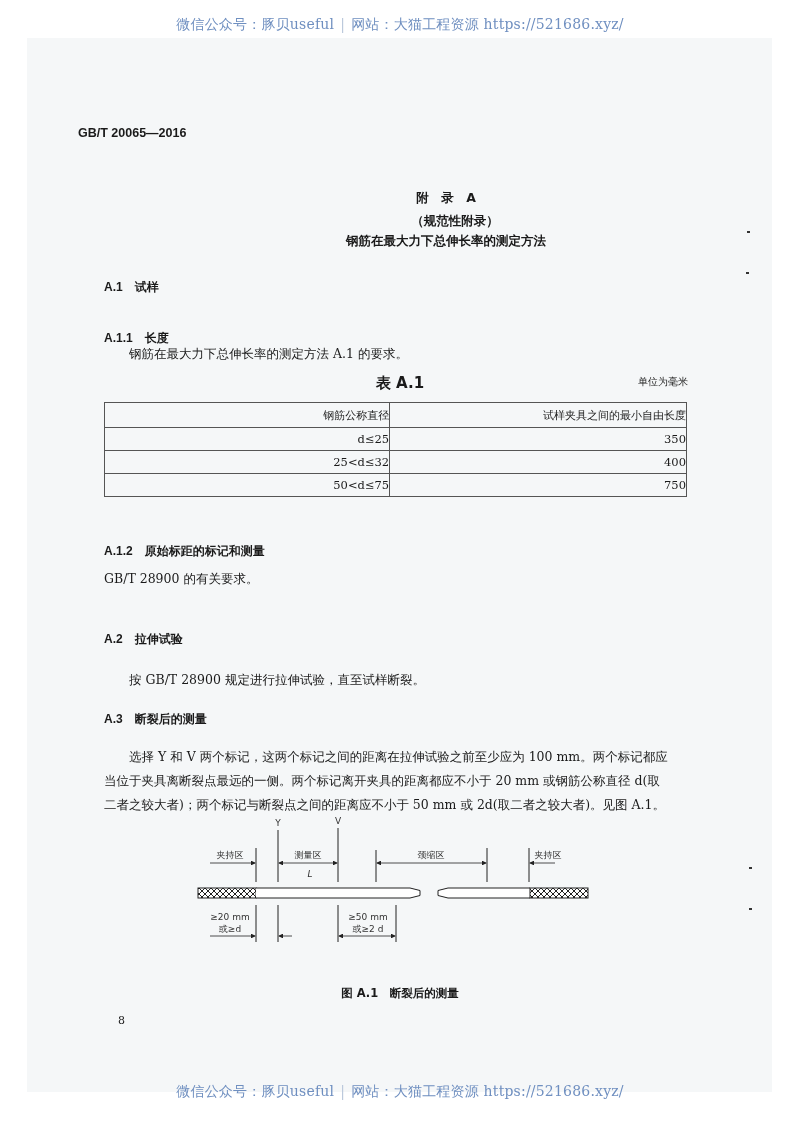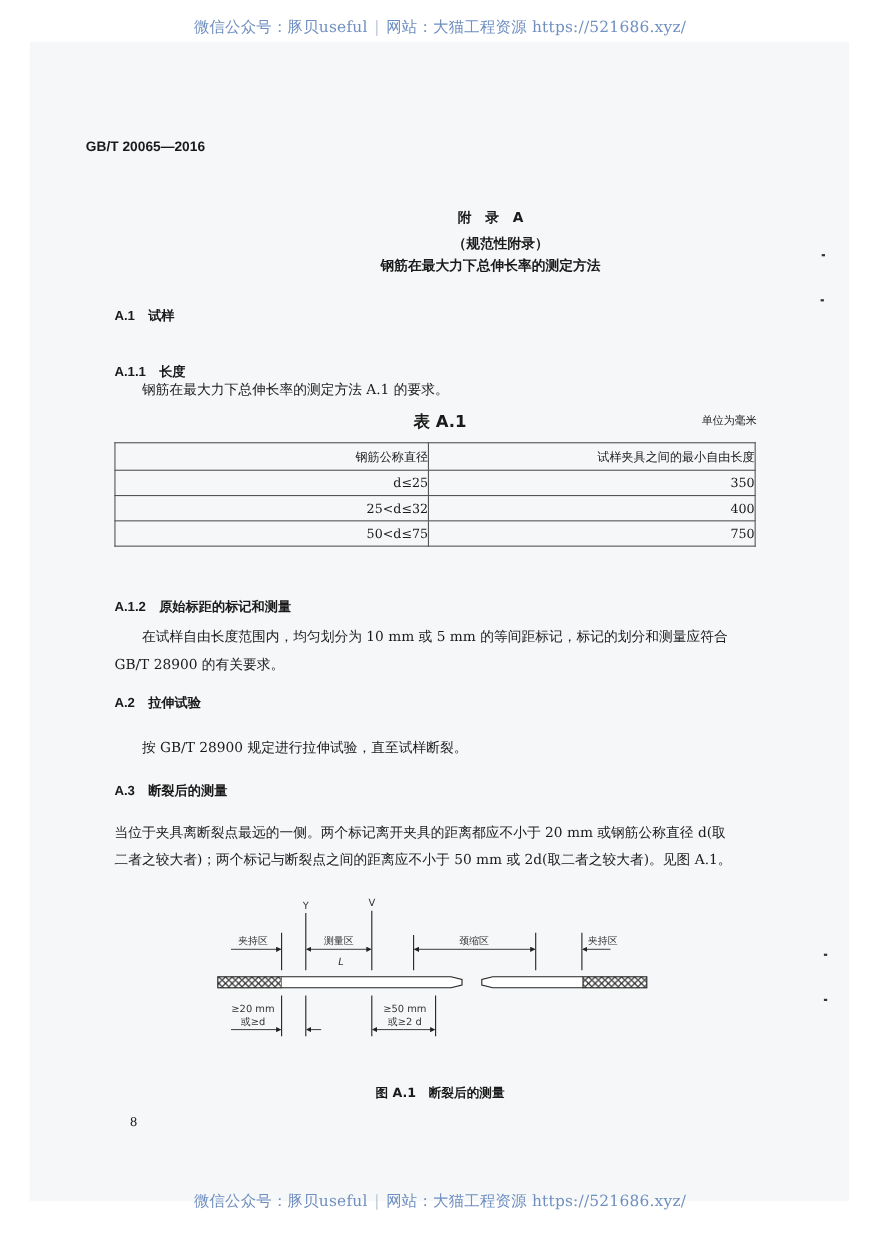--- a/index.html
+++ b/index.html
@@ -73,35 +73,35 @@
     <td>50&lt;d≤75</td>
     <td>750</td>
   </tr>
 </tbody>
   </table>
 
 <div class="abs heading" style="top:543px;">
   <span class="num">A.1.2</span><span>原始标距的标记和测量</span>
 </div>
 <div class="abs para" style="top:566px;">
-  <div class="indent">在试样自由长度范围内，均匀划分为 10 mm 或 5 mm 的等间距标记，标记的划分和测量应符合</div>
   <div>GB/T 28900 的有关要求。</div>
 </div>
 
 <div class="abs heading" style="top:631px;">
   <span class="num">A.2</span><span>拉伸试验</span>
 </div>
 <div class="abs para" style="top:667px;">
   <div class="indent">按 GB/T 28900 规定进行拉伸试验，直至试样断裂。</div>
 </div>
 
 <div class="abs heading" style="top:711px;">
   <span class="num">A.3</span><span>断裂后的测量</span>
 </div>
 <div class="abs para" style="top:745px; line-height:24px;">
+  <div class="indent">选择 Y 和 V 两个标记，这两个标记之间的距离在拉伸试验之前至少应为 100 mm。两个标记都应</div>
   <div>当位于夹具离断裂点最远的一侧。两个标记离开夹具的距离都应不小于 20 mm 或钢筋公称直径 d(取</div>
   <div>二者之较大者)；两个标记与断裂点之间的距离应不小于 50 mm 或 2d(取二者之较大者)。见图 A.1。</div>
 </div>
 
 <svg class="abs" style="left:190px; top:810px;" width="420" height="140" viewBox="0 0 420 140">
   <defs>
     <pattern id="hatch" width="6" height="6" patternUnits="userSpaceOnUse">
       <rect width="6" height="6" fill="#fff"></rect>
       <path d="M0,3 L3,0 L6,3 L3,6 Z" fill="none" stroke="#222" stroke-width="1"></path>
     </pattern>

